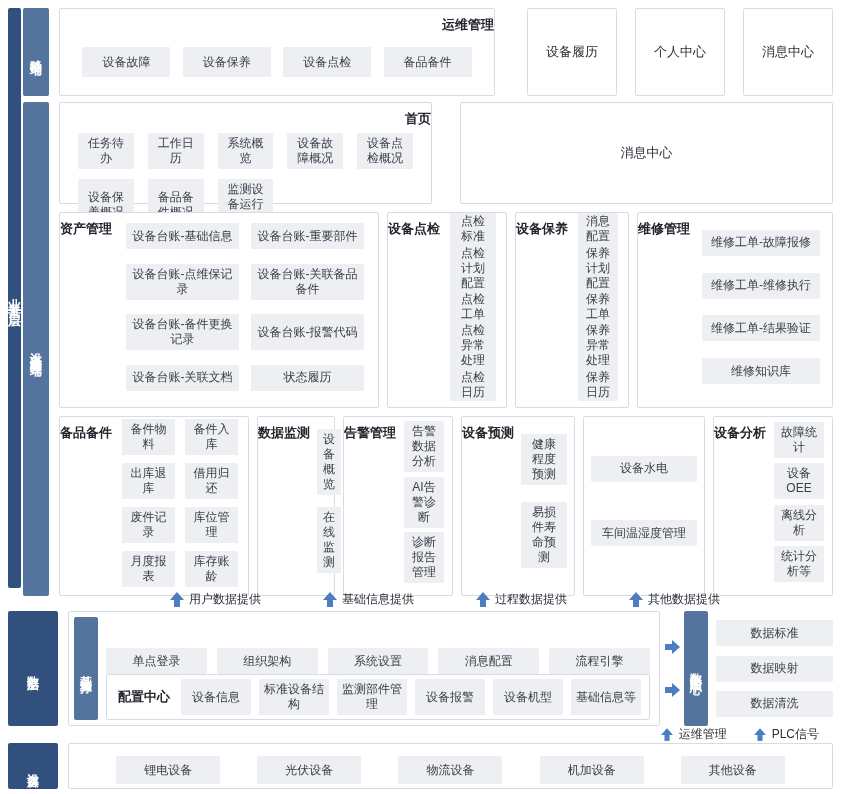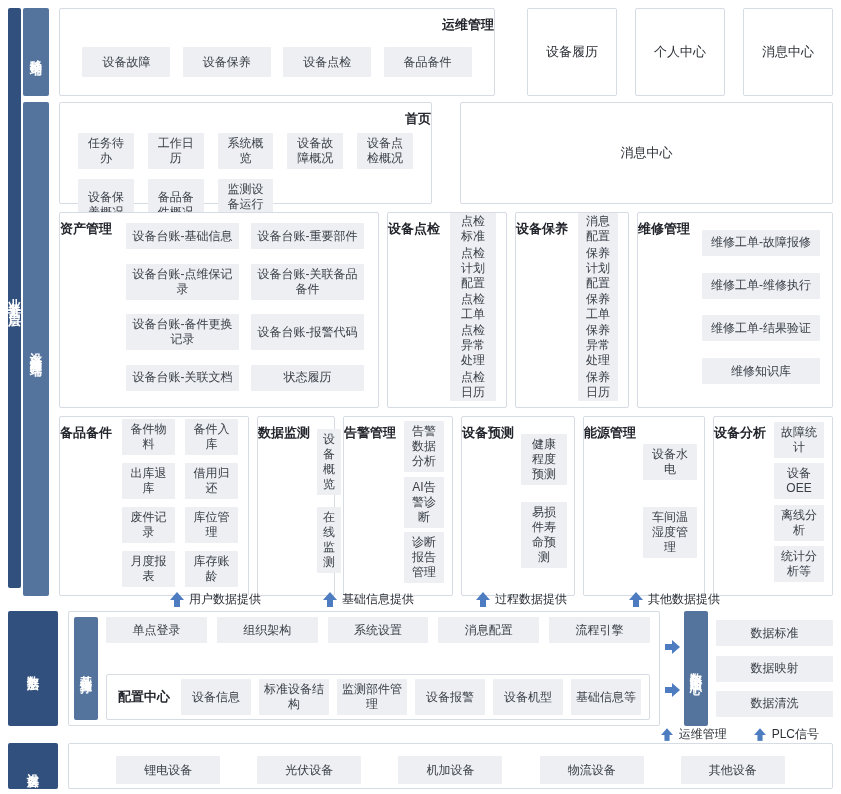--- a/index.html
+++ b/index.html
@@ -70,21 +70,21 @@
   .uparrow::after{content:""; position:absolute; left:4px; top:8px; width:6px; height:7px; background:var(--arrow);}
   .rightarrow{display:inline-block; width:15px; height:14px; position:relative; flex:none;}
   .rightarrow::before{content:""; position:absolute; right:0; top:0; width:0; height:0; border-top:7px solid transparent; border-bottom:7px solid transparent; border-left:8px solid var(--arrow);}
   .rightarrow::after{content:""; position:absolute; left:0; top:4px; width:7px; height:6px; background:var(--arrow);}
 
   
   .data-row{height:115px; display:flex; flex:none;}
   .data-row .vbar.dark{width:50px; margin-right:10px;}
   .data-panel{width:592px; display:flex; padding:5px;}
   .support-bar{width:24px; margin-right:8px;}
-  .data-grid{flex:1; display:flex; flex-direction:column; justify-content:space-between; padding-right:4px;}
+  .data-grid{flex:1; display:flex; flex-direction:column; justify-content:flex-end; padding-right:4px;}
   .data-top{display:flex; gap:10px;}
   .data-top .chip{flex:1; height:26px;}
   .config-box{border:1px solid var(--border); border-radius:2px; display:flex; align-items:center; gap:8px; padding:4px 8px;}
   .config-label{width:58px; text-align:center; font-weight:bold; font-size:13px; color:#23262C; flex:none;}
   .config-box .chip{flex:1; min-height:36px; padding:2px 4px;}
   .gov-arrows{width:24px; display:flex; flex-direction:column; justify-content:space-evenly; align-items:center;}
   .gov-bar{width:24px;}
   .gov-col{flex:1; margin-left:8px; display:flex; flex-direction:column; justify-content:space-evenly;}
   .gov-col .chip{height:26px;}
 
@@ -224,21 +224,20 @@
                 </div>
             </div>
             <div class="panel group g-predict">
               <div class="panel-title">设备预测</div>
               <div class="vstack">
                   <div class="chip">健康程度预测</div>
                   <div class="chip">易损件寿命预测</div>
                 </div>
             </div>
             <div class="panel group g-energy">
-              <div class="panel-title">能源管理</div>
               <div class="vstack">
                   <div class="chip">设备水电</div>
                   <div class="chip">车间温湿度管理</div>
                 </div>
             </div>
             <div class="panel group g-analysis">
               <div class="panel-title">设备分析</div>
               <div class="vstack">
                   <div class="chip">故障统计</div>
                   <div class="chip">设备OEE</div>
@@ -326,19 +325,19 @@
     </div>
   </div>
 
   <div class="device-row">
     <div class="vbar dark">
       <span class="vtext small">设备层</span>
     </div>
     <div class="panel device-panel">
         <div class="chip">锂电设备</div>
         <div class="chip">光伏设备</div>
+        <div class="chip">物流设备</div>
         <div class="chip">机加设备</div>
-        <div class="chip">物流设备</div>
         <div class="chip">其他设备</div>
       </div>
   </div>
 
 </div>
 
 </body></html>

